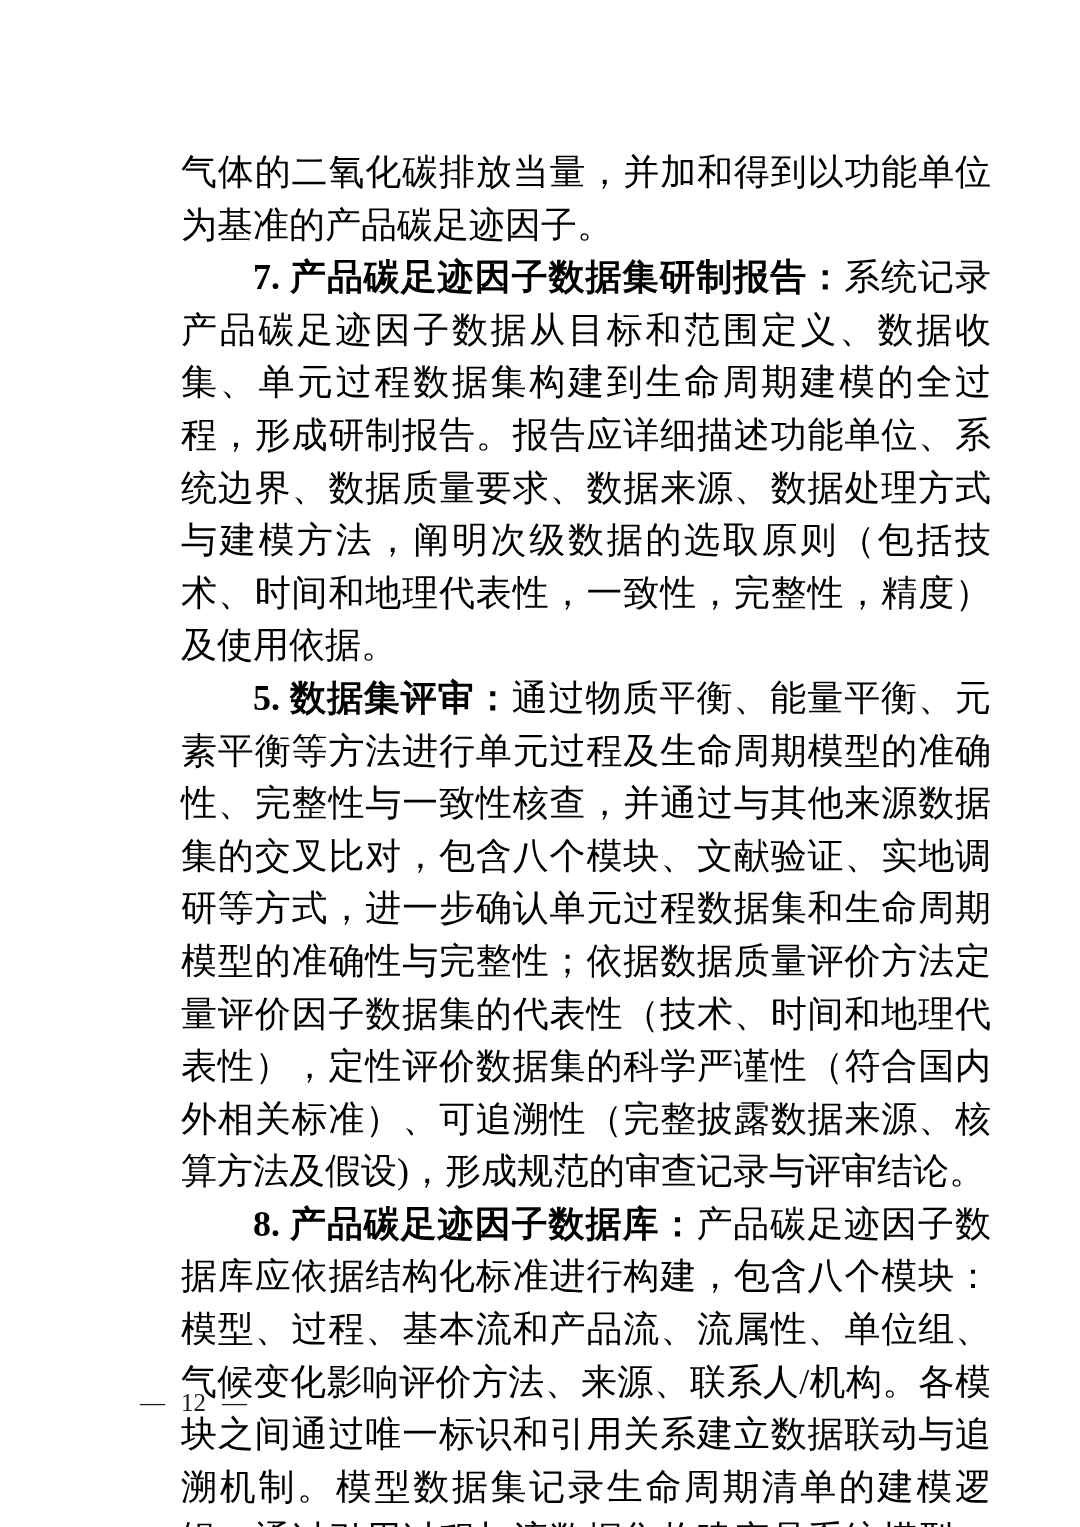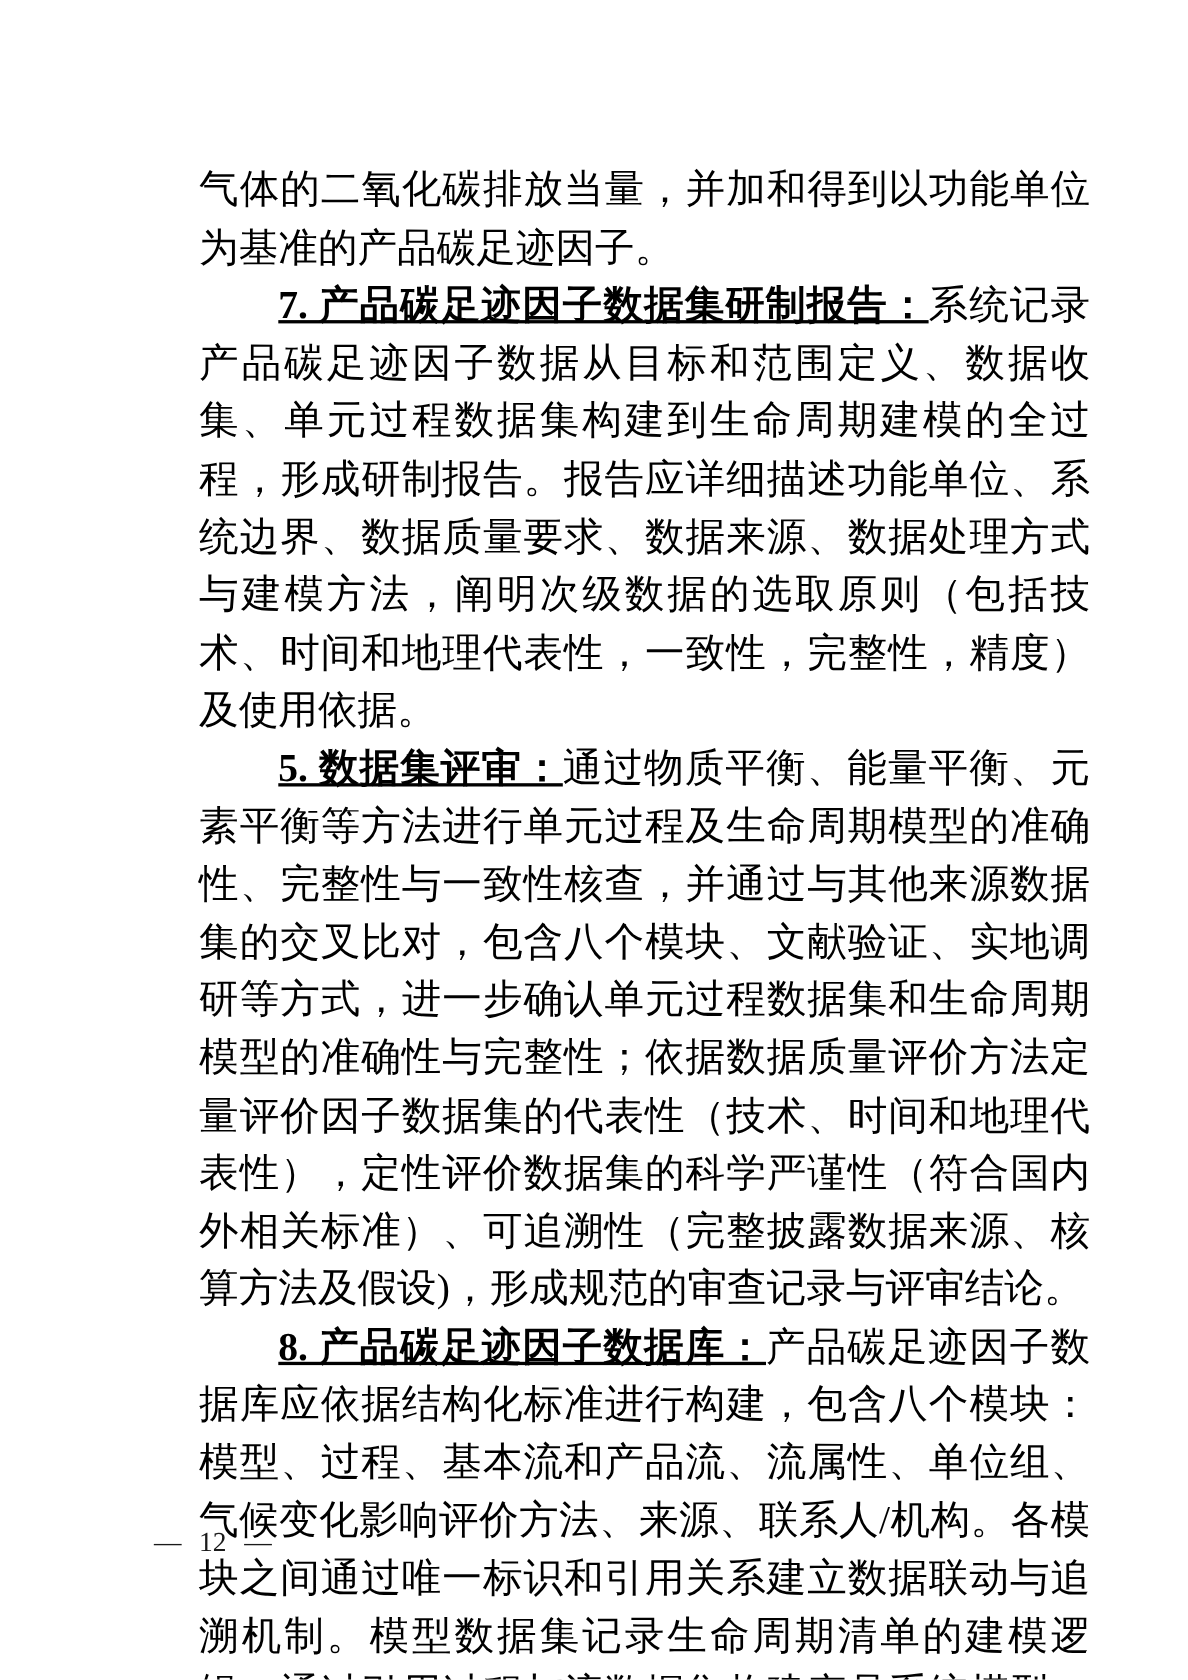--- a/index.html
+++ b/index.html
@@ -30,21 +30,20 @@
   }
   .para {
     margin: 0;
     padding: 0;
   }
   .para.indent {
     text-indent: 2em;
   }
   .lead {
     font-weight: 700;
-    text-decoration: underline;
   }
   .page-footer {
     position: absolute;
     left: 140px;
     top: 1388px;
     font-size: 25px;
     line-height: 30px;
     color: #1a1a1a;
     display: flex;
     align-items: center;

